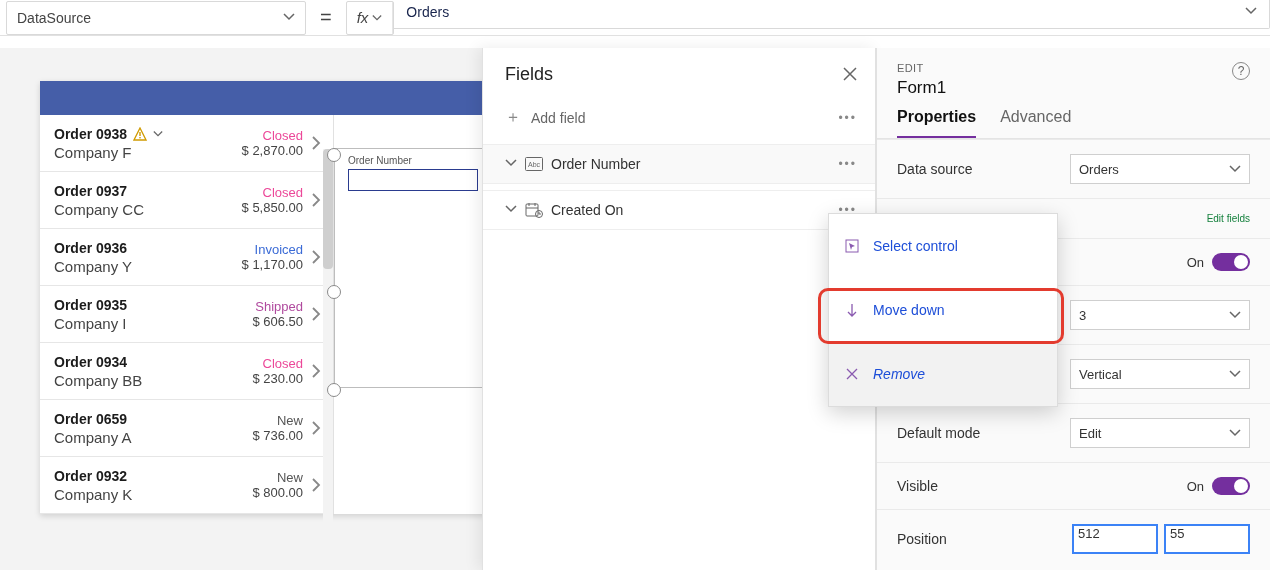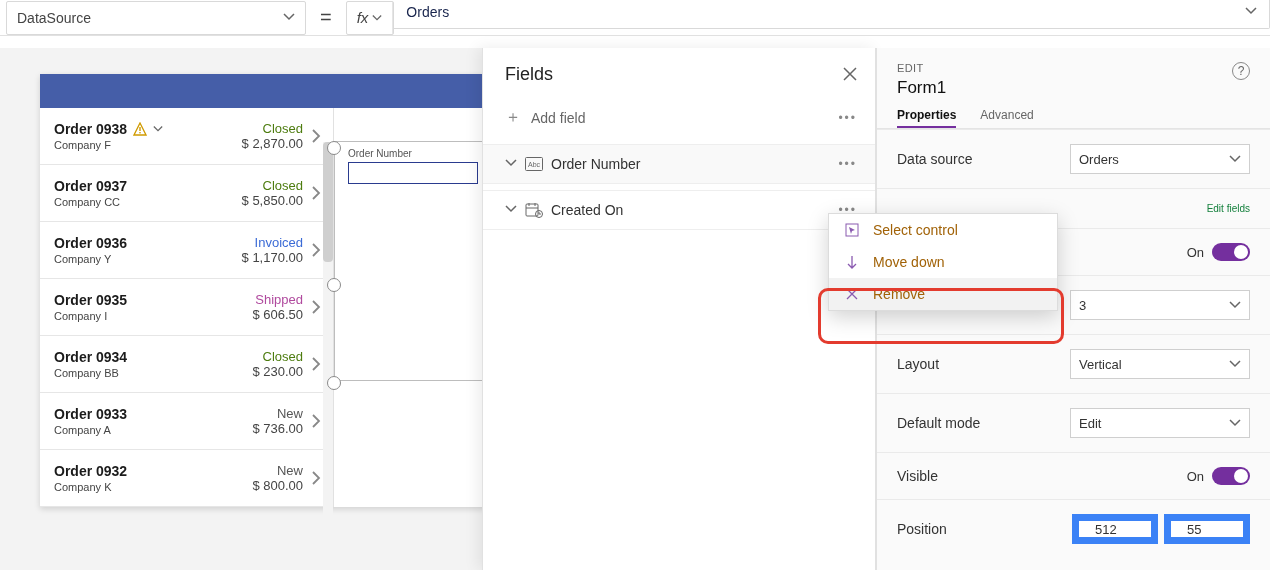--- a/index.html
+++ b/index.html
@@ -10,33 +10,33 @@
   .prop-select { width: 300px; height: 34px; margin: 6px 6px 6px 6px; border: 1px solid #d9d9d9; border-radius: 2px; display: flex; align-items: center; justify-content: space-between; padding: 0 10px; font-size: 14px; color: #444; }
   .equals { padding: 0 8px; font-size: 20px; color: #444; }
   .fx-box { display:flex; align-items:center; border:1px solid #d9d9d9; height:34px; margin:6px 0 6px 6px; border-radius:2px; }
   .fx-btn { display:flex; align-items:center; padding:0 10px; border-right:1px solid #e5e5e5; height:100%; font-style:italic; font-size:15px; color:#444; gap:4px;}
   .formula { flex:1; display:flex; align-items:center; justify-content:space-between; padding:0 12px; height:34px; border:1px solid #d9d9d9; border-left:none; border-radius:0 2px 2px 0; font-family:Consolas,monospace; font-size:14px; color:#19254d; }
   .formula-wrap { display:flex; flex:1; }
 
   .main { position:absolute; top:48px; left:0; right:0; bottom:0; background:#f3f3f3; }
 
   
-  .canvas { position:absolute; top:26px; left:40px; width:760px; background:#fff; box-shadow:0 2px 6px rgba(0,0,0,.15); }
+  .canvas { position:absolute; top:33px; left:40px; width:760px; background:#fff; box-shadow:0 2px 6px rgba(0,0,0,.15); }
   .canvas-header { display:flex; height:34px; background:#455ea8; color:#fff; }
   .canvas-header > div:first-child { flex:1; }
   .canvas-header > div:last-child { flex:1.55; display:flex; align-items:center; justify-content:center; font-size:15px; }
 
   .list-col { width:294px; border-right:1px solid #e1e1e1; position:relative; }
   .list-row { border-bottom:1px solid #e6e6e6; padding:8px 12px 8px 14px; display:flex; align-items:center; height:57px; }
   .list-text { flex:1; }
   .order-no { font-weight:600; font-size:14px; color:#1b1b1b; margin-bottom:2px; display:flex; align-items:center; gap:6px;}
-  .company { font-size:11px; color:#444; }
+  .company { font-size:15px; color:#444; }
   .right-col { text-align:right; margin-right:8px;}
   .status { font-size:13px; }
-  .status.closed { color:#4d7c0f; }
+  .status.closed { color:#ec4899; }
   .status.invoiced { color:#3b6bd6; }
   .status.shipped { color:#b04a9e; }
   .status.new { color:#555; }
   .amount { font-size:13px; color:#444; }
   .chev { color:#666; }
 
   .form-col { position:absolute; left:294px; top:34px; right:0; bottom:0; background:#fff; }
   .field-card { position:absolute; left:14px; top:6px; width:130px; }
   .field-label { font-size:10px; color:#555; margin-bottom:3px; }
   .field-input { width:100%; height:22px; border:1.5px solid #2a3b8f; background:#fff; }
@@ -62,44 +62,44 @@
   .fp-dots { color:#888; letter-spacing:2px; font-size:12px; }
 
   .field-row { display:flex; align-items:center; padding:10px 18px 10px 22px; border:1px solid #eee; border-left:none; border-right:none; margin-top:6px;}
   .field-row.active { background:#f9f9f9; }
   .field-row .chev-d { color:#666; margin-right:8px; }
   .field-row .ficon { width:18px; height:16px; margin-right:8px; display:inline-flex; align-items:center; justify-content:center; }
   .field-row .fname { font-size:14px; color:#333; flex:1; }
 
   
   .ctx-menu { position:absolute; top:165px; right:212px; width:230px; background:#fff; border:1px solid #dcdcdc; box-shadow:0 6px 20px rgba(0,0,0,.18); z-index:50;}
-  .ctx-item { display:flex; align-items:center; gap:12px; padding:8px 16px; font-size:14px; color:#a16207; }
-  .ctx-item.remove { background:#f2f2f2; }
+  .ctx-item { display:flex; align-items:center; gap:12px; padding:24px 16px; font-size:14px; color:#1d4ed8; }
+  .ctx-item.remove { background:#f2f2f2;font-style:italic; }
   .ctx-icon { width:16px; color:#8a5ab0; display:flex; align-items:center; }
   .ctx-highlight { position:absolute; top:240px; right:206px; width:246px; height:56px; border:3px solid #e33b2e; border-radius:10px; z-index:51; pointer-events:none;}
 
   
   .props-panel { position:absolute; top:0; right:0; bottom:0; width:394px; background:#fafafa; border-left:1px solid #e1e1e1; }
   .pp-top { padding:14px 20px 0 20px; display:flex; justify-content:space-between; align-items:flex-start;}
   .pp-kind { font-size:11px; letter-spacing:.4px; color:#666; }
   .pp-name { font-size:17px; color:#111; margin-top:4px;}
   .pp-help { width:18px;height:18px;border:1px solid #888;border-radius:50%;display:flex;align-items:center;justify-content:center;font-size:12px;color:#666;}
   .pp-tabs { display:flex; gap:24px; padding:10px 20px 0 20px; border-bottom:1px solid #e4e4e4;}
-  .pp-tab { font-size:12px; color:#666; padding-bottom:4px; }
+  .pp-tab { font-size:16px; color:#666; padding-bottom:10px; }
   .pp-tab.active { color:#111; font-weight:600; border-bottom:2px solid #742f9e; }
 
   .pp-row { display:flex; align-items:center; justify-content:space-between; padding:14px 20px; border-top:1px solid #eaeaea; font-size:14px; color:#333; }
   .pp-row:first-of-type { border-top:none; }
   .pp-select { width:180px; height:30px; border:1px solid #cfcfcf; background:#fff; display:flex; align-items:center; justify-content:space-between; padding:0 8px; font-size:13px; color:#333;}
   .pp-link { color:#15803d; font-size:10px; cursor:pointer;}
   .toggle { width:38px; height:18px; background:#742f9e; border-radius:10px; position:relative;}
   .toggle::after { content:""; position:absolute; top:2px; right:2px; width:14px; height:14px; background:#fff; border-radius:50%; }
   .on-label { font-size:13px; color:#333; margin-right:8px;}
   .toggle-wrap { display:flex; align-items:center; }
-  .pp-input { width:86px; height:30px; border:7px solid #3b82f6; background:#fff; display:flex; align-items:flex-end; padding:0 16px; font-size:13px;}
+  .pp-input { width:86px; height:30px; border:2px solid #3b82f6; background:#fff; display:flex; align-items:flex-start; padding:0 4px; font-size:13px;}
   .pp-pos { display:flex; gap:6px; }
 
   .chev svg, .chev-svg svg { display:block; }
   .warn-icon { display:inline-flex; }
 
   .canvas-body { display:flex; position:relative; }
 </style>
 </head>
 <body>
 
@@ -230,21 +230,21 @@
     </div>
     <span class="chev">
               <svg width="10" height="16" viewBox="0 0 10 16">
                 <path d="M2 2l6 6-6 6" stroke="#888" fill="none" stroke-width="1.8"></path>
               </svg>
             </span>
           </div>
           <div class="list-row">
     <div class="list-text">
       <div class="order-no">
-                <span>Order 0933</span>
+                <span>Order 0659</span>
               </div>
       <div class="company">Company A</div>
     </div>
     <div class="right-col">
       <div class="status new">New</div>
       <div class="amount">$ 736.00</div>
     </div>
     <span class="chev">
               <svg width="10" height="16" viewBox="0 0 10 16">
                 <path d="M2 2l6 6-6 6" stroke="#888" fill="none" stroke-width="1.8"></path>

